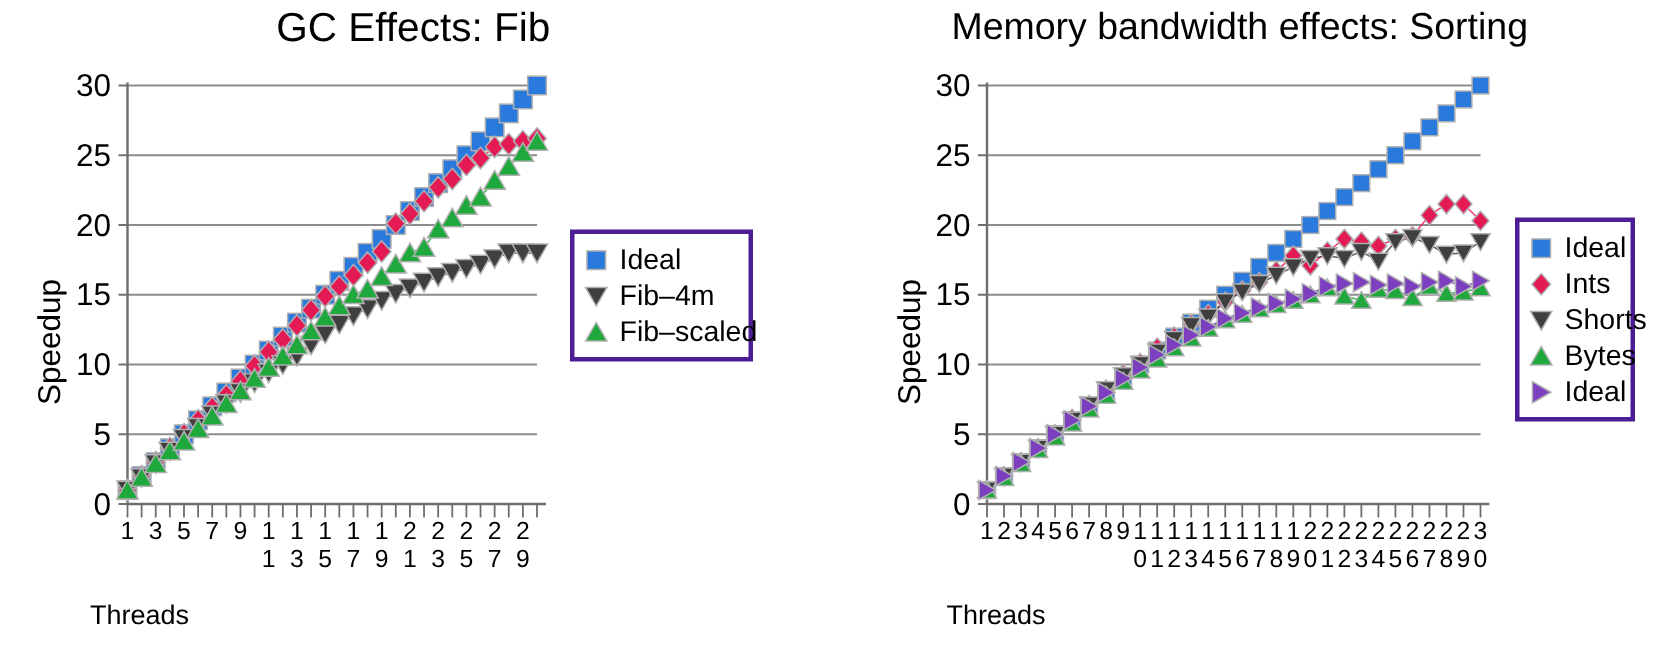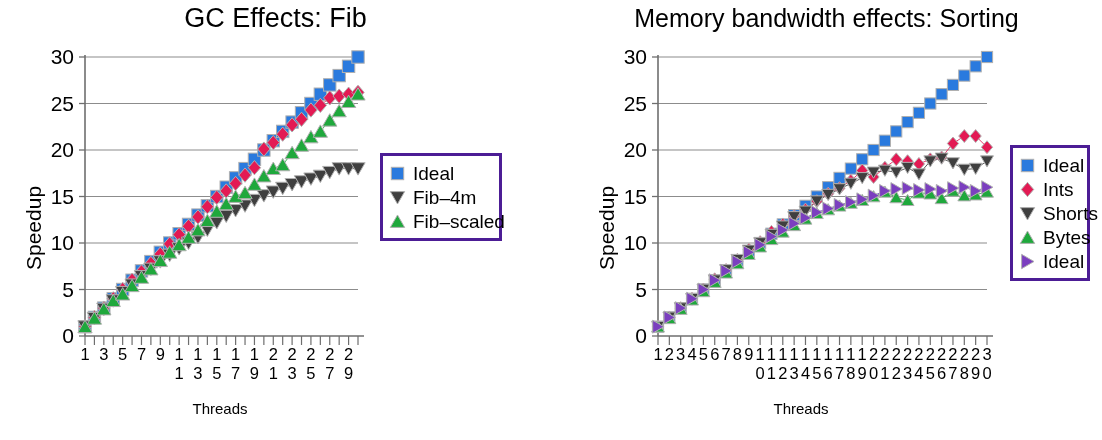--- a/index.html
+++ b/index.html
@@ -27,22 +27,22 @@
 
   .ylabel{
     position:absolute;
     font-size:21px;
     transform:rotate(-90deg);
     transform-origin:left top;
     white-space:nowrap;
   }
   .xlabel{
     position:absolute;
-    font-size:15px;
-    text-align:center;
+    font-size:18px;
+    text-align:left;
     white-space:nowrap;
   }
   .plot-svg{position:absolute;top:0;left:0;}
   .legend-box{
     position:absolute;
     border:3px solid #4c1d95;
     background:#ffffff;
     box-sizing:border-box;
     padding:5px 7px 5px 6px;
   }

